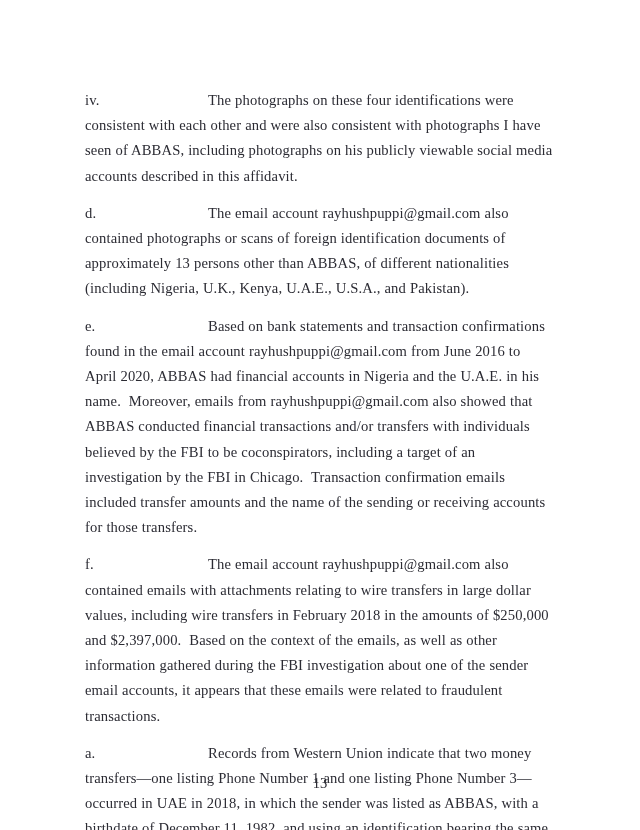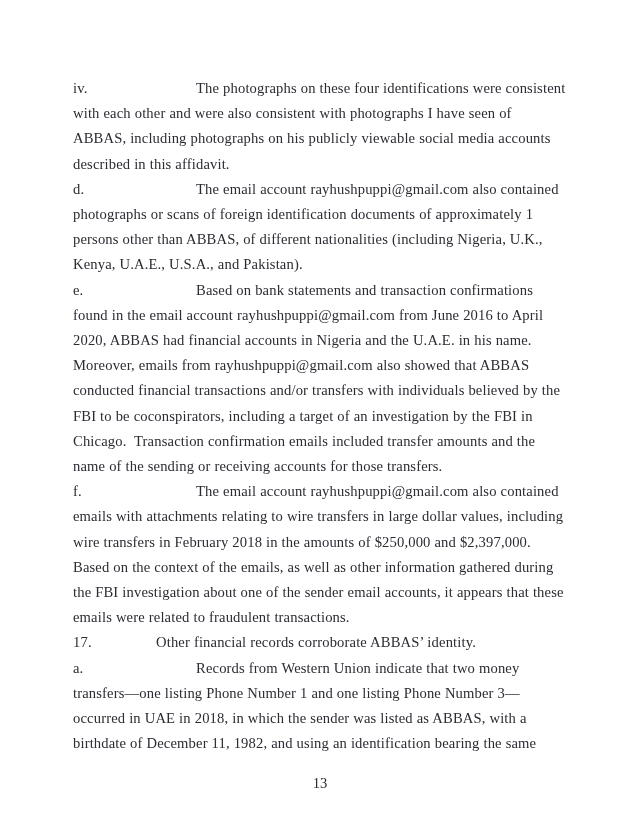--- a/index.html
+++ b/index.html
@@ -30,21 +30,21 @@
     top: 76px;
     width: 493px;
     font-size: 14.6px;
     line-height: 25.2px;
     text-align: left;
     letter-spacing: 0.01em;
     word-spacing: 0.01em;
   }
 
   p.para {
-    margin: 0;
+    margin: 12px;
     padding: 0;
     text-indent: 0;
     white-space: pre-wrap;
   }
 
   
   .marker {
     display: inline-block;
     text-align: left;
   }
@@ -70,27 +70,26 @@
 </style>
 </head>
 <body>
 
 <div class="page">
 
   <div class="body-text">
 
     <p class="para"><span class="marker ind-roman">iv.</span><span class="marker-gap-roman"></span><span>The photographs on these four identifications were consistent with each other and were also consistent with photographs I have seen of ABBAS, including photographs on his publicly viewable social media accounts described in this affidavit.</span></p>
 
-    <p class="para"><span class="marker ind-letter">d.</span><span class="marker-gap-letter"></span><span>The email account rayhushpuppi@gmail.com also contained photographs or scans of foreign identification documents of approximately 1 persons other than ABBAS, of different nationalities (including Nigeria, U.K., Kenya, U.A.E., U.S.A., and Pakistan).</span></p>
+    <p class="para"><span class="marker ind-letter">d.</span><span class="marker-gap-letter"></span><span>The email account rayhushpuppi@gmail.com also contained photographs or scans of foreign identification documents of approximately 13 persons other than ABBAS, of different nationalities (including Nigeria, U.K., Kenya, U.A.E., U.S.A., and Pakistan).</span></p>
 
     <p class="para"><span class="marker ind-letter">e.</span><span class="marker-gap-letter"></span><span>Based on bank statements and transaction confirmations found in the email account rayhushpuppi@gmail.com from June 2016 to April 2020, ABBAS had financial accounts in Nigeria and the U.A.E. in his name.  Moreover, emails from rayhushpuppi@gmail.com also showed that ABBAS conducted financial transactions and/or transfers with individuals believed by the FBI to be coconspirators, including a target of an investigation by the FBI in Chicago.  Transaction confirmation emails included transfer amounts and the name of the sending or receiving accounts for those transfers.</span></p>
 
     <p class="para"><span class="marker ind-letter">f.</span><span class="marker-gap-letter"></span><span>The email account rayhushpuppi@gmail.com also contained emails with attachments relating to wire transfers in large dollar values, including wire transfers in February 2018 in the amounts of $250,000 and $2,397,000.  Based on the context of the emails, as well as other information gathered during the FBI investigation about one of the sender email accounts, it appears that these emails were related to fraudulent transactions.</span></p>
 
-    <p class="para"><span class="marker ind-number">17.</span><span class="marker-gap-number"></span><span>Other financial records corroborate ABBAS’ identity.</span></p>
 
     <p class="para"><span class="marker ind-letter">a.</span><span class="marker-gap-letter"></span><span>Records from Western Union indicate that two money transfers—one listing Phone Number 1 and one listing Phone Number 3—occurred in UAE in 2018, in which the sender was listed as ABBAS, with a birthdate of December 11, 1982, and using an identification bearing the same</span></p>
 
   </div>
 
   <div class="page-number">13</div>
 
 </div>
 
 </body></html>

